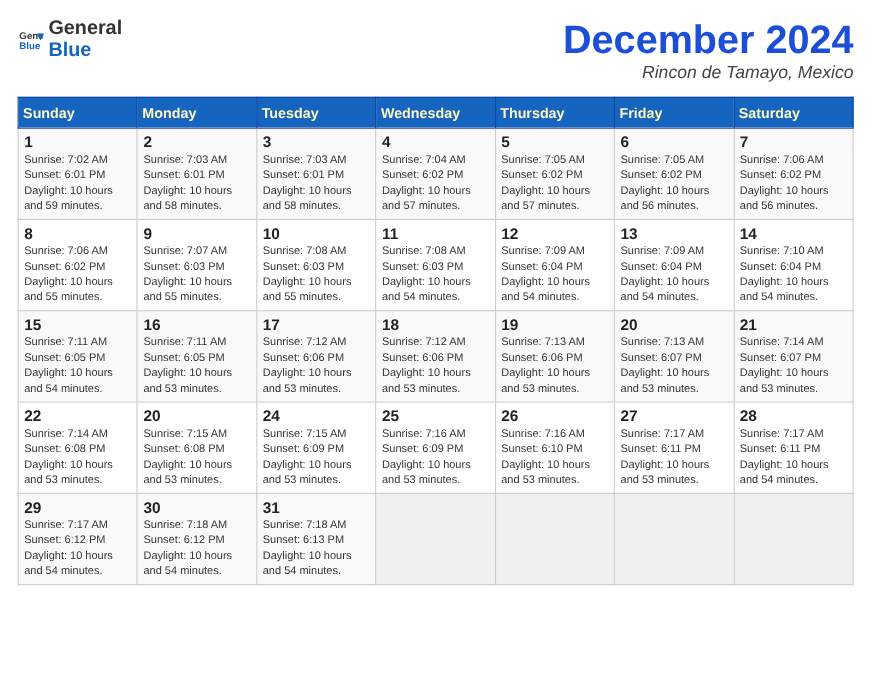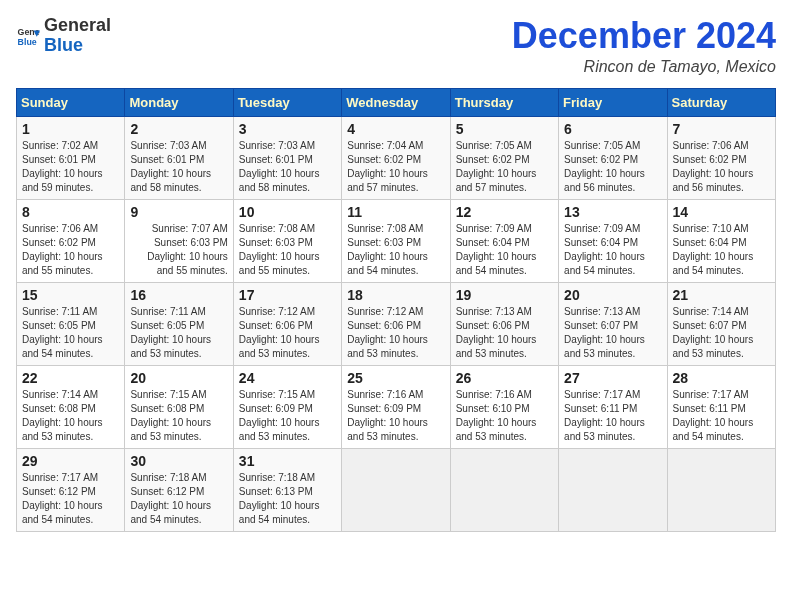--- a/index.html
+++ b/index.html
@@ -172,21 +172,21 @@
       <tr>
         <td>
           <span class="day-num">8</span>
           <div class="day-info" style="white-space: pre-line;">Sunrise: 7:06 AM
 Sunset: 6:02 PM
 Daylight: 10 hours
 and 55 minutes.</div>
         </td>
         <td>
           <span class="day-num">9</span>
-          <div class="day-info" style="white-space: pre-line; text-align: right;">Sunrise: 7:07 AM
+          <div class="day-info" style="white-space: pre-line;">Sunrise: 7:07 AM
 Sunset: 6:03 PM
 Daylight: 10 hours
 and 55 minutes.</div>
         </td>
         <td>
           <span class="day-num">10</span>
           <div class="day-info" style="white-space: pre-line;">Sunrise: 7:08 AM
 Sunset: 6:03 PM
 Daylight: 10 hours
 and 55 minutes.</div>

